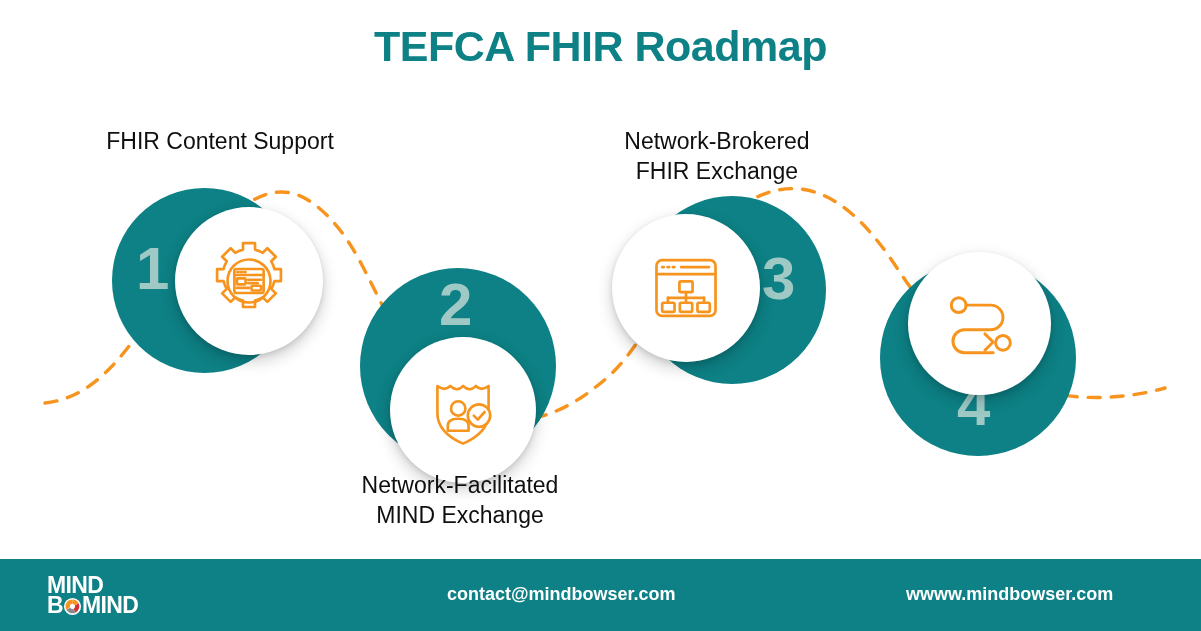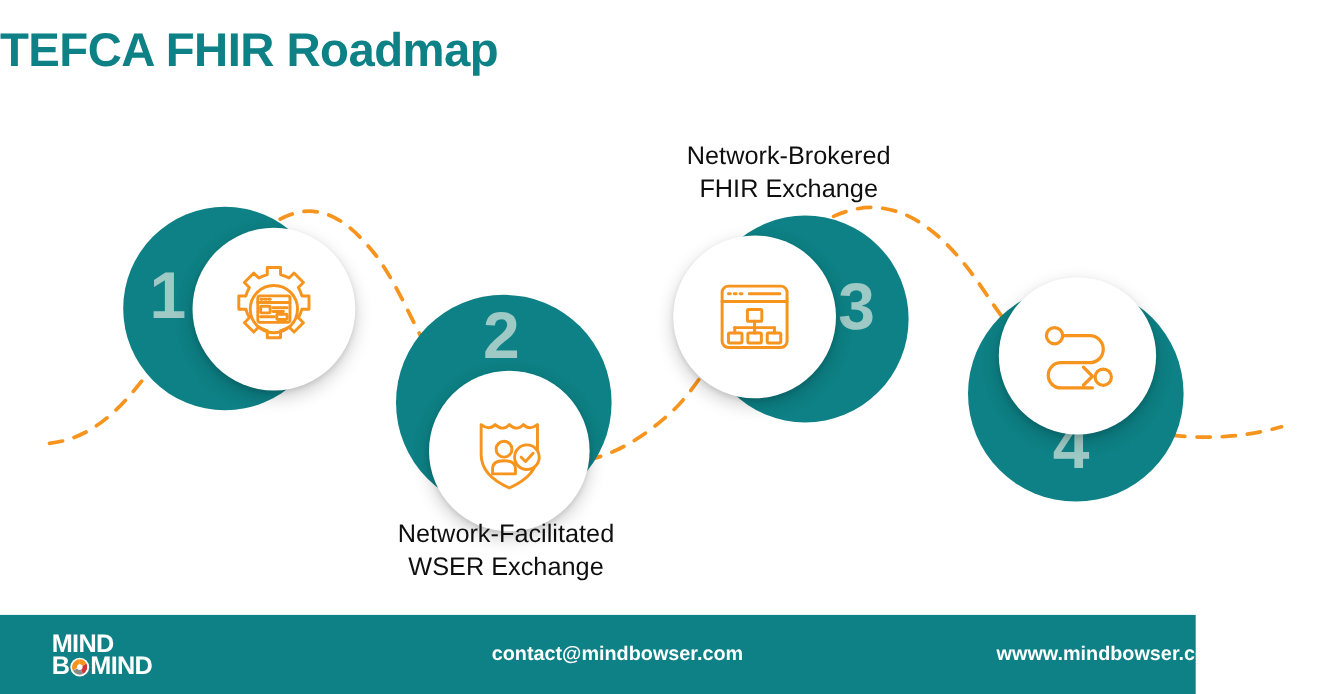--- a/index.html
+++ b/index.html
@@ -18,20 +18,21 @@
     height: 631px;
     background: #ffffff;
   }
 
   
   #page-title {
     position: absolute;
     top: 22px;
     left: 0;
     width: 1201px;
+    text-align: center;
     font-size: 43px;
     font-weight: bold;
     letter-spacing: -0.5px;
     color: #0d8185;
     font-family: "Liberation Sans", sans-serif;
   }
 
   
   #connector-svg {
     position: absolute;
@@ -89,21 +90,21 @@
     color: #0f0f0f;
     font-family: "Liberation Sans", sans-serif;
     white-space: pre-line;
   }
 
   
   #footer {
     position: absolute;
     left: 0;
     bottom: 0;
-    width: 1087px;
+    width: 1201px;
     height: 72px;
     background: #0d8185;
     z-index: 5;
   }
 
   #brand-logo {
     position: absolute;
     left: 47px;
     top: 16px;
     width: 130px;
@@ -179,39 +180,40 @@
             <line x1="40.5" y1="39.6" x2="42" y2="39.6"></line>
             <line x1="44.5" y1="39.6" x2="46" y2="39.6"></line>
             <rect x="36" y="47" width="10" height="7" rx="1"></rect>
             <line x1="49" y1="48.5" x2="64" y2="48.5"></line>
             <line x1="49" y1="52.5" x2="60" y2="52.5"></line>
             <line x1="36" y1="58" x2="50" y2="58"></line>
             <rect x="53" y="55.5" width="11" height="5.5" rx="1"></rect>
           </g>
         </svg>
       </div>
+      <div class="step-label" style="left:-62px; top:-62px; width:340px;">FHIR Content Support</div>
     </div>
 
     <div class="step" style="left:360px; top:268px; width:210px; height:210px;">
       <div class="teal-disc" style="left:0px; top:0px; width:196px; height:196px;"></div>
       <div class="step-number" style="left:79px; top:7px;">2</div>
       <div class="icon-bubble" style="left:30px; top:69px; width:146px; height:146px;">
         <svg width="80" height="80" viewBox="0 0 100 100">
           <g fill="none" stroke="#F7941E" stroke-width="3.3" stroke-linejoin="round" stroke-linecap="round">
             <path d="M18,20 q9,7 16,0 q9,8 16,0 q9,8 16,0 q7,7 16,0
                      v34 q0,24 -32,38 q-32,-14 -32,-38 z"></path>
             <circle cx="44" cy="48" r="9"></circle>
             <path d="M31,76 v-6 q0,-9 13,-9 q13,0 13,9 v6 z"></path>
             <circle cx="70" cy="57" r="14" fill="#ffffff"></circle>
             <polyline points="63.5,57 68.5,62 77,52.5"></polyline>
           </g>
         </svg>
       </div>
       <div class="step-label" style="left:-65px; top:202px; width:330px;">Network-Facilitated
-WSER Exchange</div>
+MIND Exchange</div>
     </div>
 
     <div class="step" style="left:612px; top:196px; width:210px; height:200px;">
       <div class="teal-disc" style="left:26px; top:0px; width:188px; height:188px;"></div>
       <div class="step-number" style="left:150px; top:53px;">3</div>
       <div class="icon-bubble" style="left:0px; top:18px; width:148px; height:148px;">
         <svg width="82" height="82" viewBox="0 0 100 100">
           <g fill="none" stroke="#F7941E" stroke-width="3.3" stroke-linejoin="round" stroke-linecap="round">
             <rect x="14" y="16" width="72" height="68" rx="7"></rect>
             <line x1="14" y1="33" x2="86" y2="33"></line>

